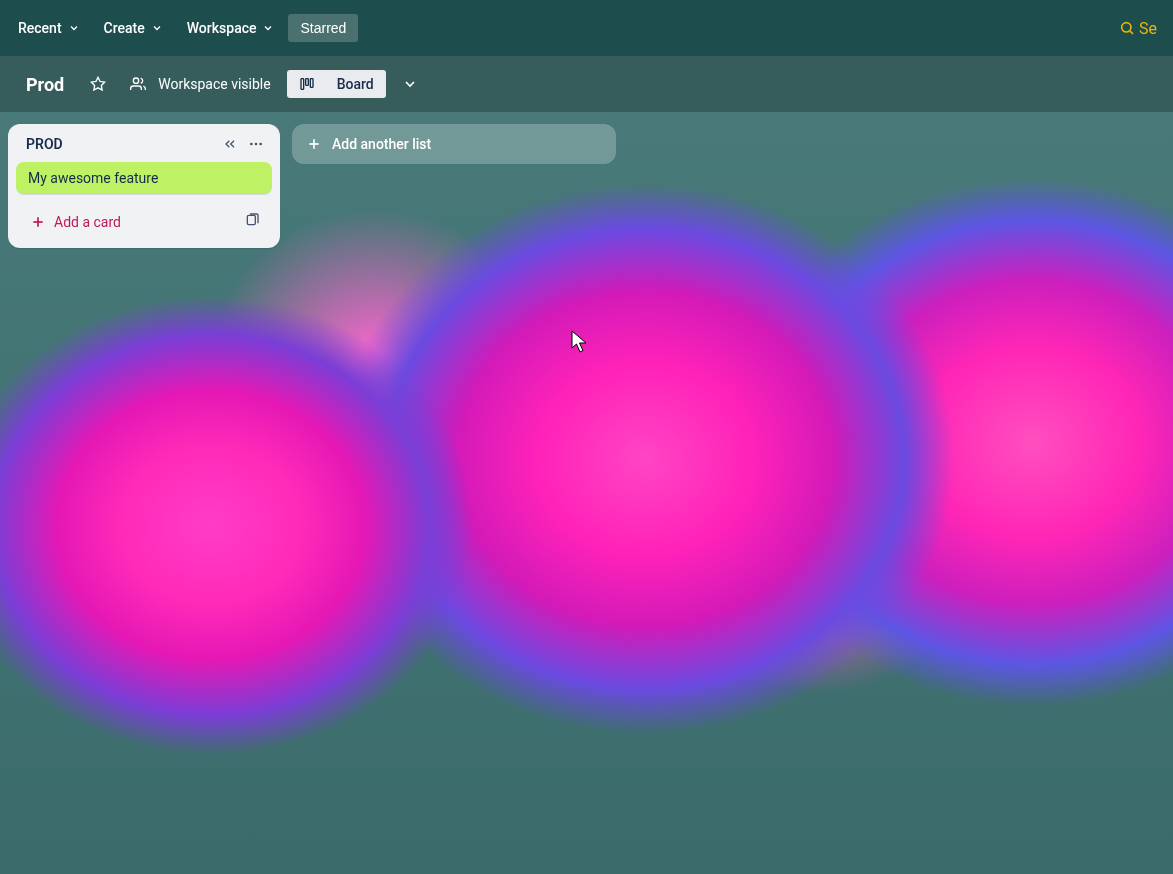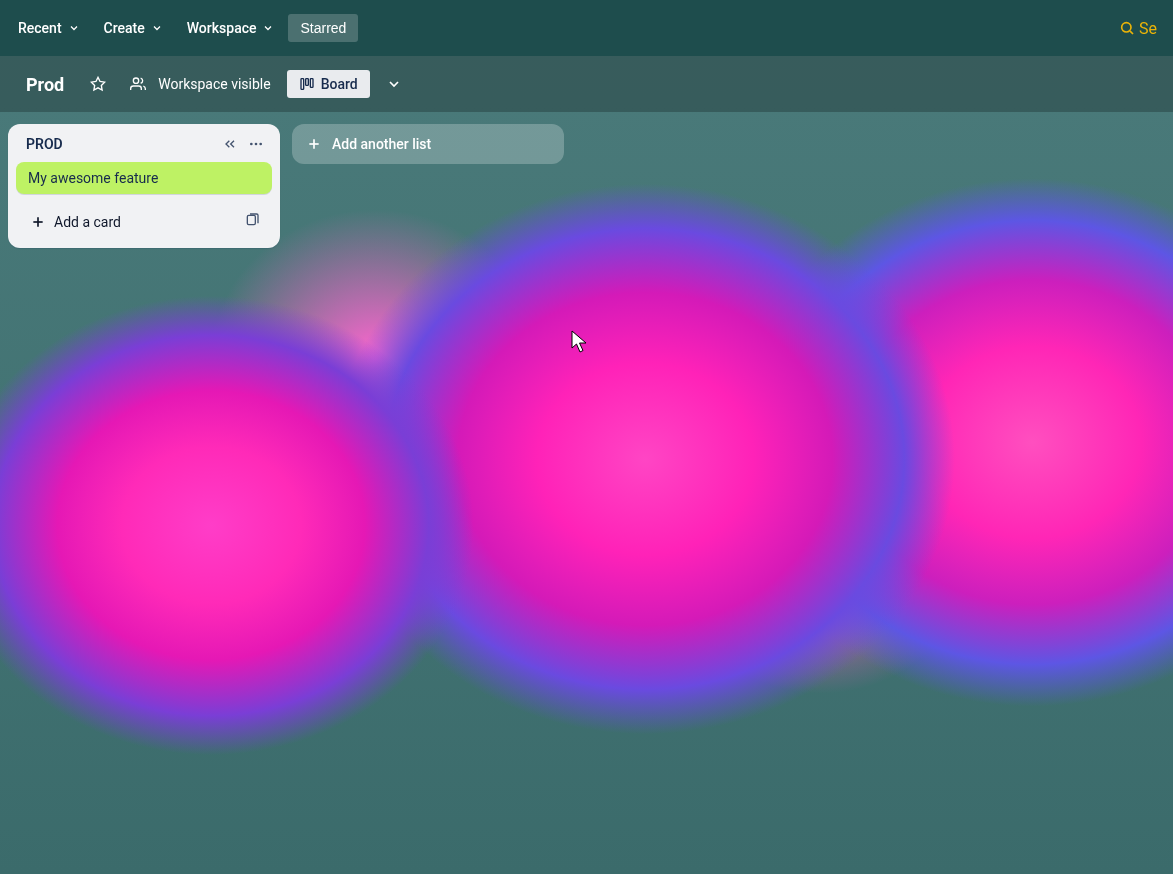--- a/index.html
+++ b/index.html
@@ -85,21 +85,21 @@
       font-size: 14px;
       cursor: pointer;
     }
     .view-switcher {
       background: #e9ebee;
       color: #172b4d;
       padding: 6px 12px;
       border-radius: 3px;
       display: flex;
       align-items: center;
-      gap: 6px;
+      gap: 22px;
       font-size: 14px;
       font-weight: 500;
       cursor: pointer;
     }
     .hdr-right {
       margin-left: auto;
       display: flex;
       align-items: center;
       gap: 8px;
     }
@@ -169,36 +169,36 @@
     .list-footer {
       display: flex;
       align-items: center;
       justify-content: space-between;
       padding: 4px 6px 2px 6px;
     }
     .add-card-btn {
       display: flex;
       align-items: center;
       gap: 8px;
-      color: #0f172a;
+      color: #be185d;
       font-size: 14px;
       padding: 6px 8px;
       border-radius: 8px;
       cursor: pointer;
       flex: 1;
     }
     .template-icon-btn {
       padding: 6px;
       color: #44546f;
       border-radius: 6px;
       cursor: pointer;
     }
 
     .add-list {
-      width: 272px;
+      width: 324px;
       background: rgba(255,255,255,0.24);
       border-radius: 12px;
       padding: 12px 14px;
       display: flex;
       align-items: center;
       gap: 10px;
       color: #fff;
       font-size: 14px;
       font-weight: 500;
       cursor: pointer;

